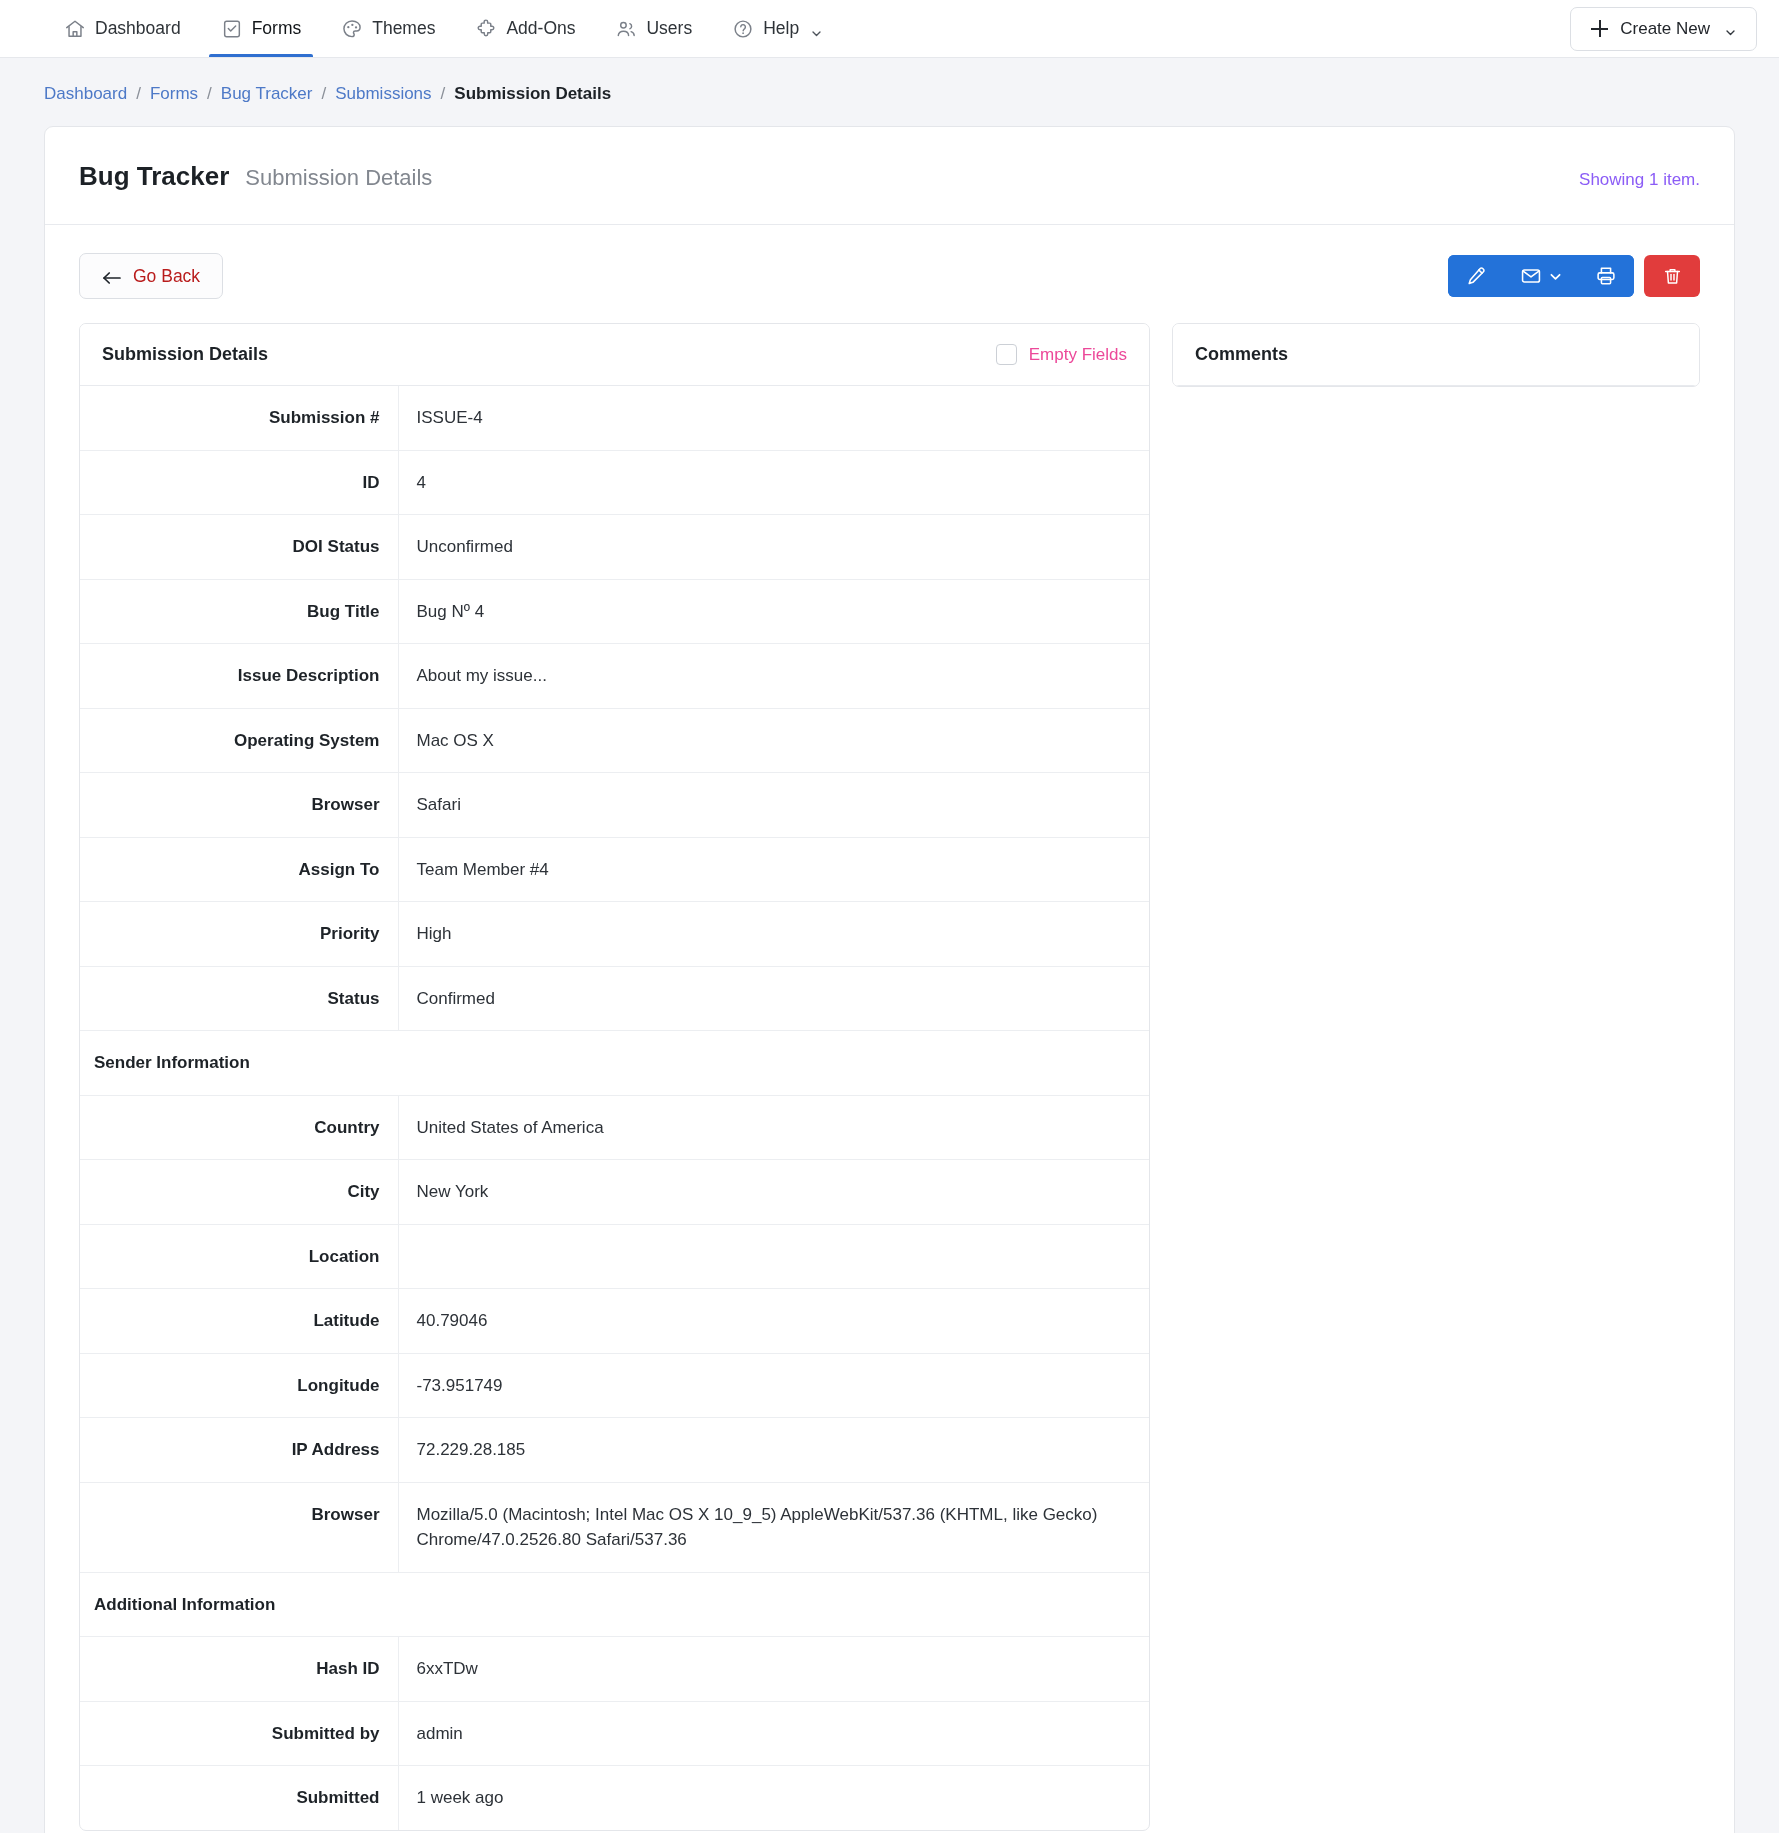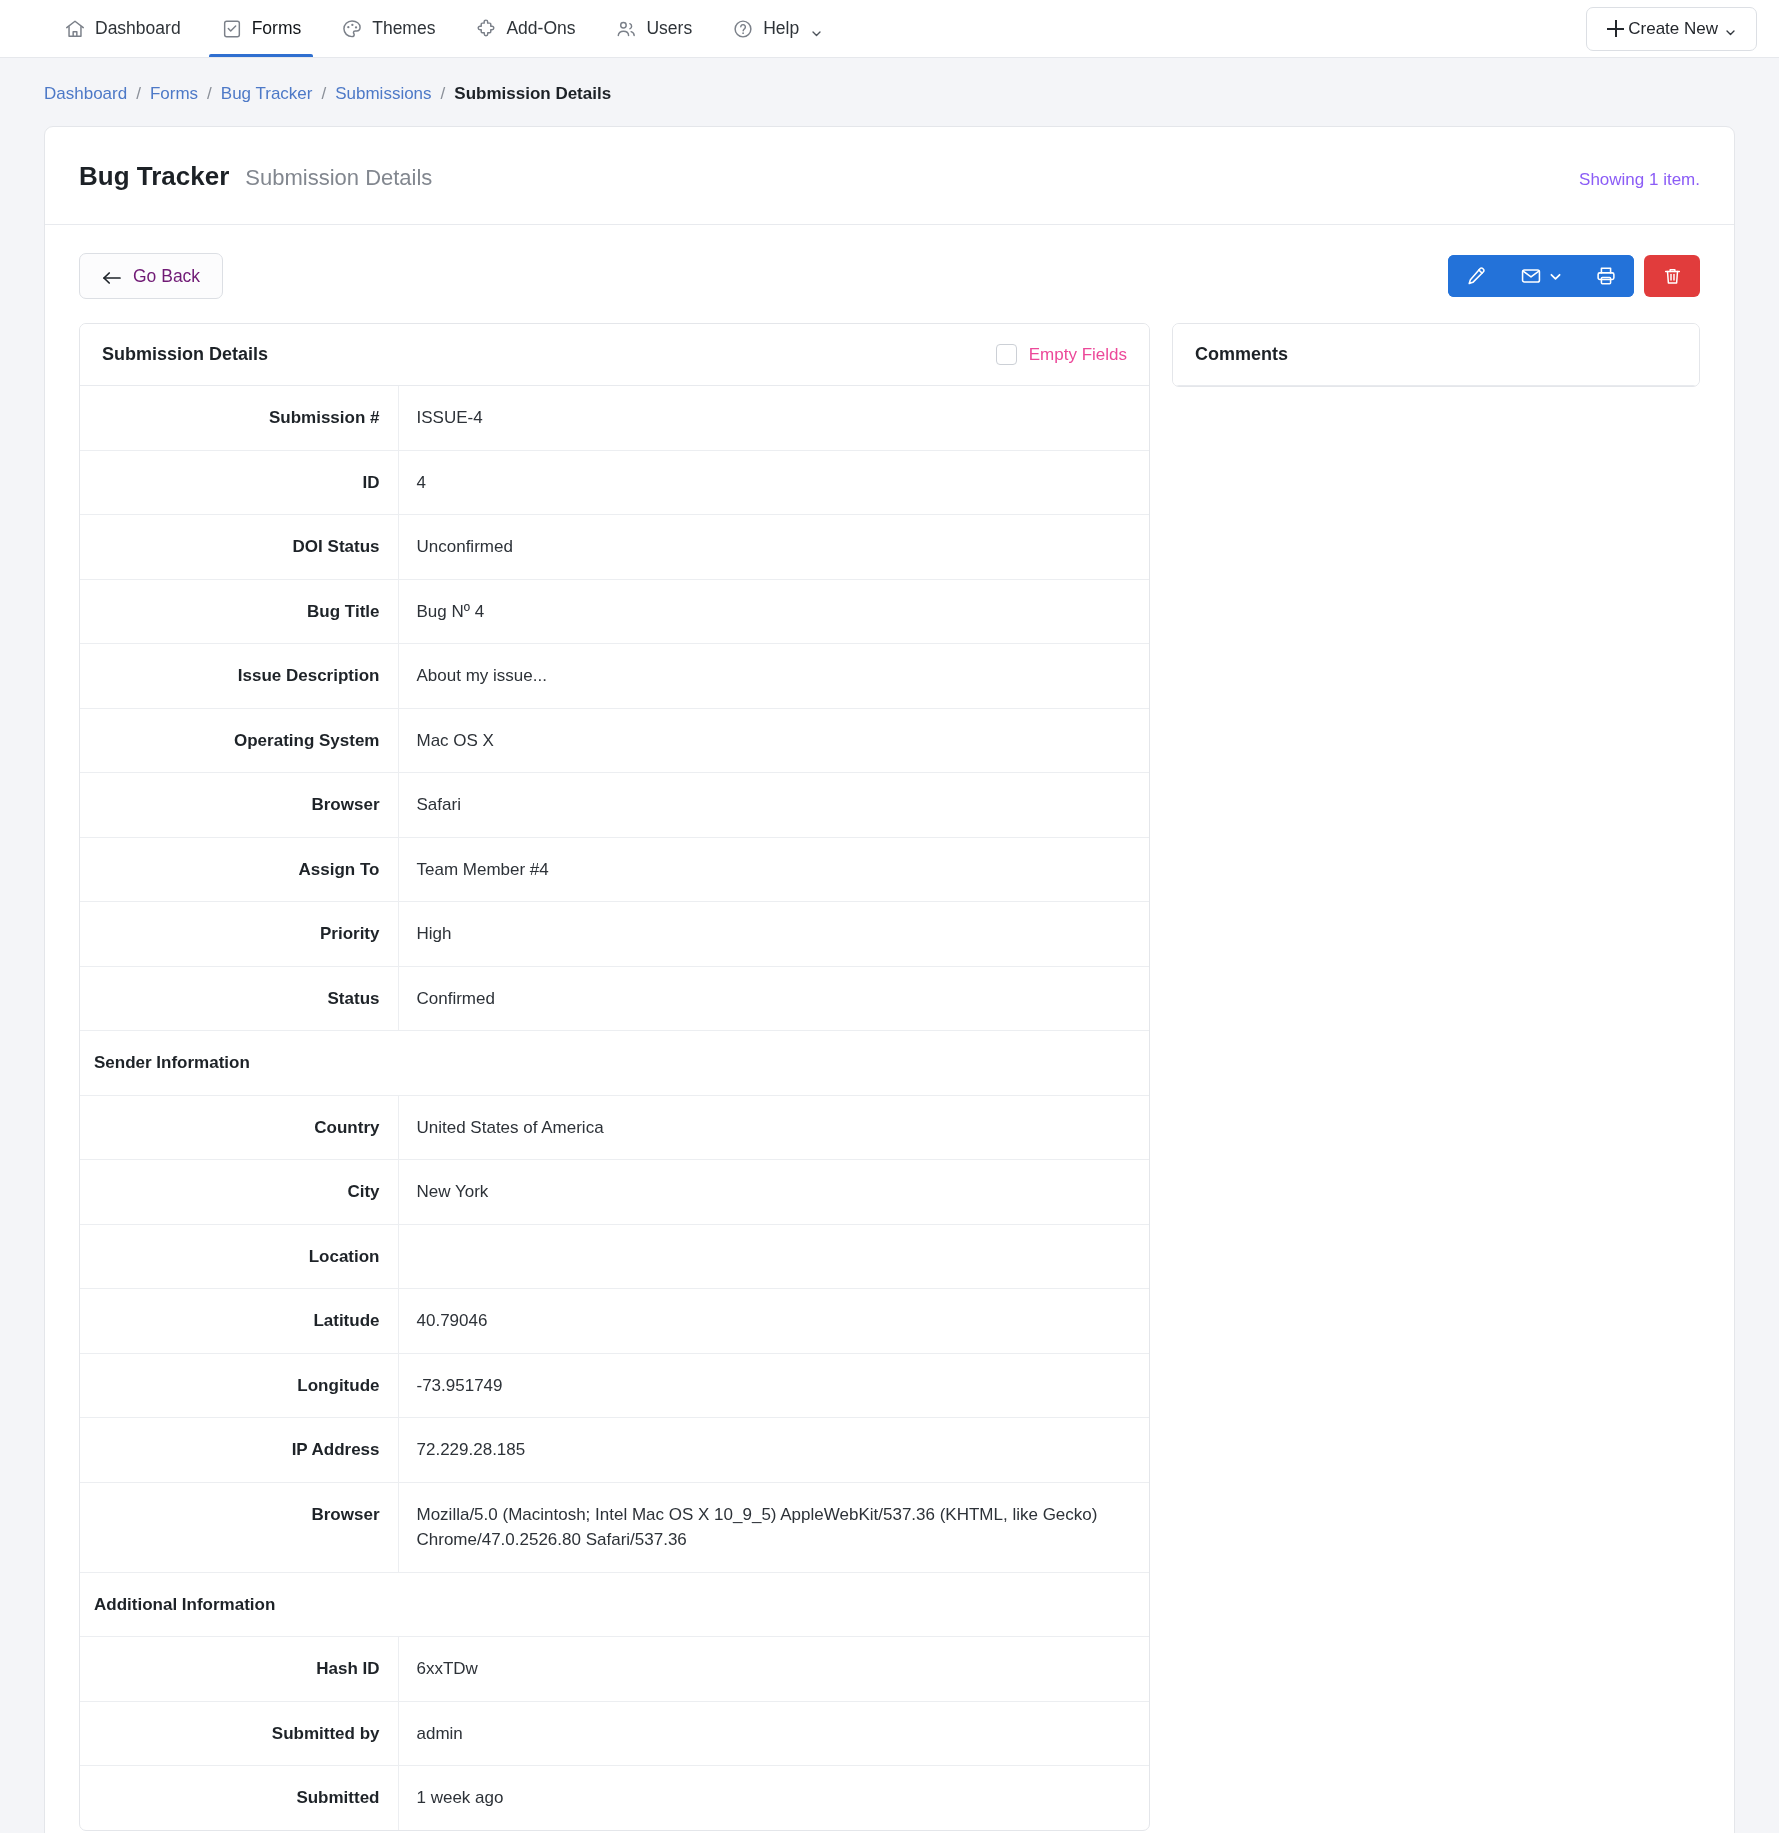--- a/index.html
+++ b/index.html
@@ -45,21 +45,21 @@
     border-radius: 2px 2px 0 0;
   }
   .nav-icon { width: 22px; height: 22px; display: block; flex: none; }
   .nav-icon svg { width: 22px; height: 22px; display: block; }
   .caret { width: 11px; height: 11px; display: inline-block; margin-left: 3px; }
 
   .nav-right { margin-left: auto; display: flex; align-items: center; }
   .create-btn {
     display: flex;
     align-items: center;
-    gap: 4px;
+    gap: 12px;
     height: 44px;
     padding: 0 20px;
     border: 1px solid #dcdfe4;
     border-radius: 7px;
     background: #fff;
     font-size: 17px;
     color: #23272c;
     cursor: pointer;
     white-space: nowrap;
   }
@@ -104,21 +104,21 @@
   .card-body { padding: 28px 34px 40px 34px; }
 
   .toolbar { display: flex; align-items: center; margin-bottom: 24px; }
   .goback {
     display: flex; align-items: center; gap: 12px;
     height: 46px; padding: 0 22px;
     background: #fcfcfd;
     border: 1px solid #dcdfe4;
     border-radius: 7px;
     font-size: 17.5px;
-    color: #701a75;
+    color: #b91c1c;
     cursor: pointer;
   }
   .arrow-left { width: 19px; height: 14px; display: block; }
 
   .actions { margin-left: auto; display: flex; align-items: center; gap: 10px; }
   .btn-group { display: flex; background: #2372d9; border-radius: 6px; overflow: hidden; }
   .abtn {
     background: #2372d9;
     border: none;
     height: 42px;

